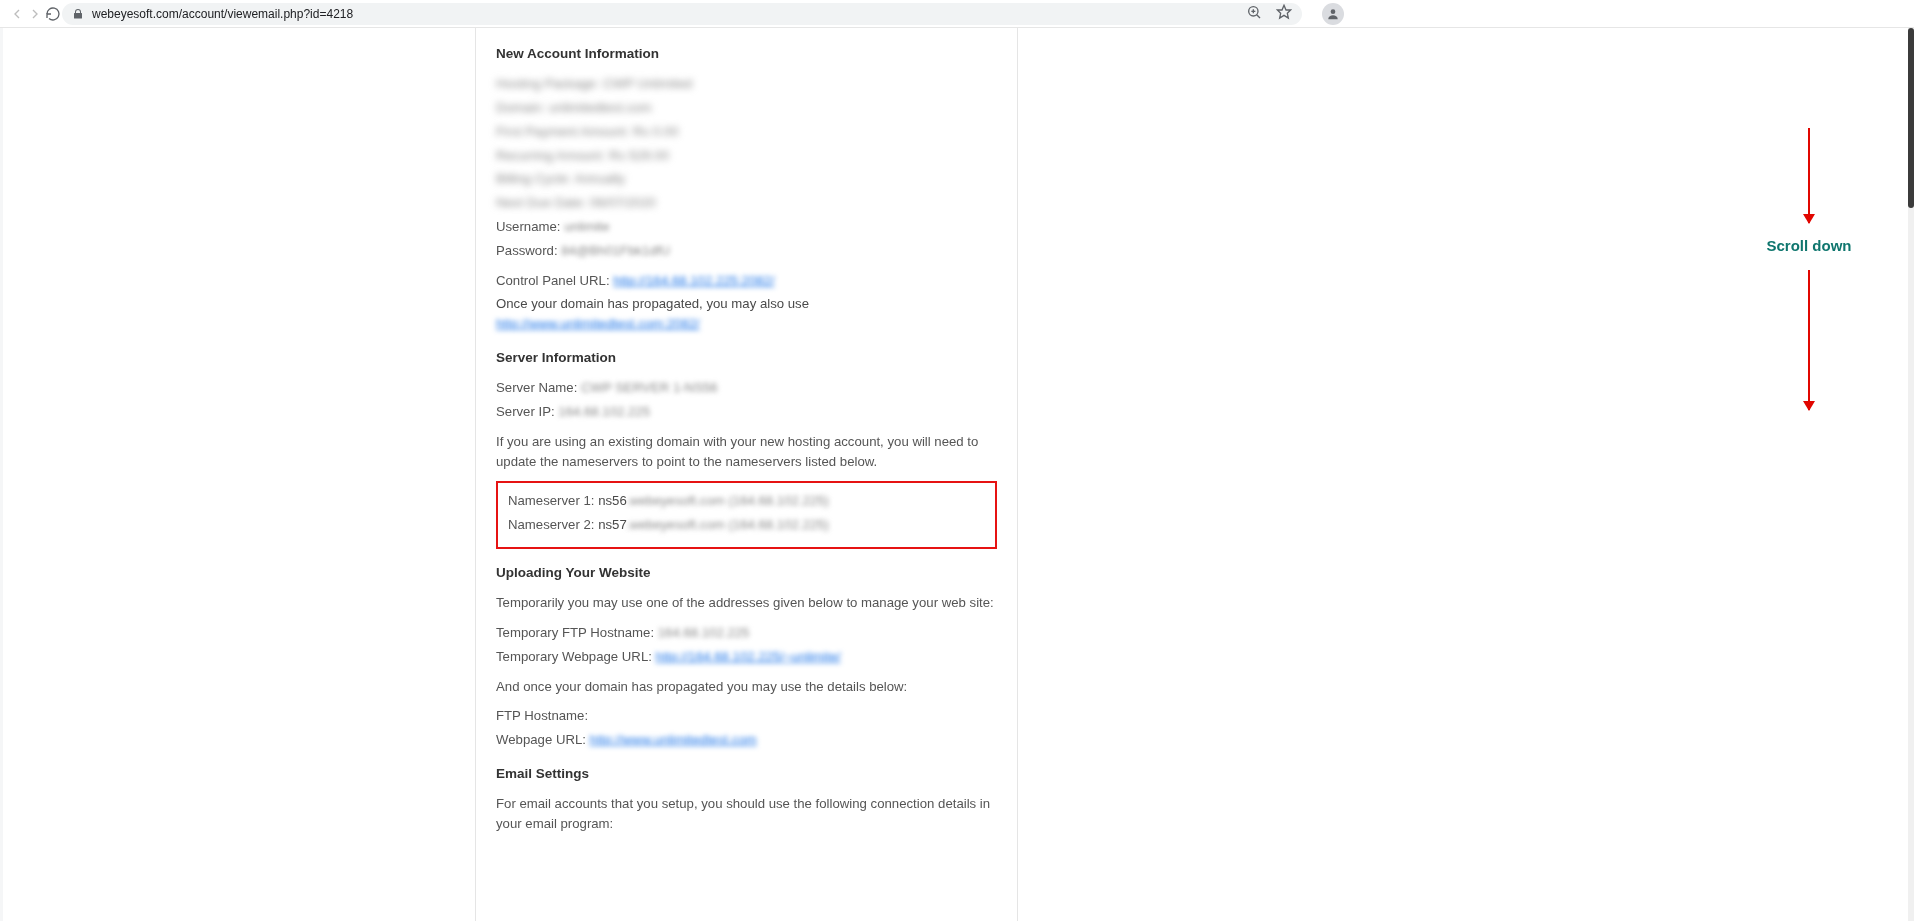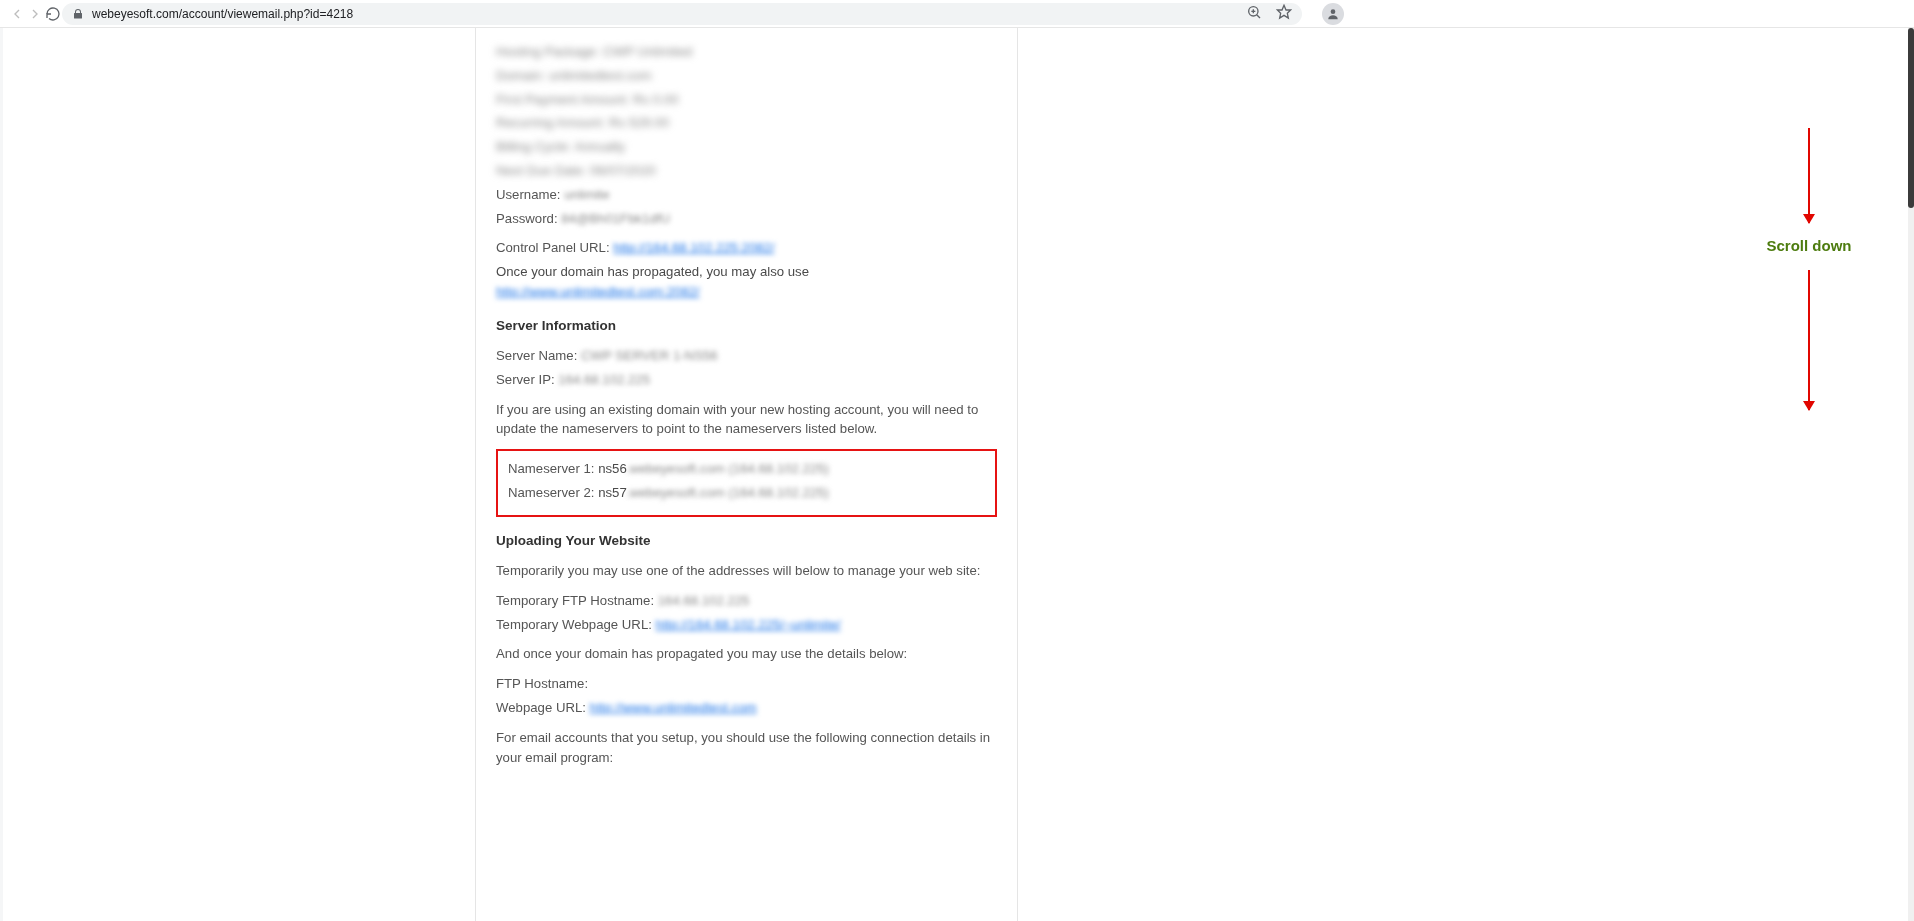--- a/index.html
+++ b/index.html
@@ -125,21 +125,21 @@
     position: absolute;
     bottom: -1px; left: 50%;
     transform: translateX(-50%);
     width: 0; height: 0;
     border-left: 6px solid transparent;
     border-right: 6px solid transparent;
     border-top: 10px solid #e10600;
   }
   .scroll-label {
     font-size: 15px;
-    color: #4d7c0f;
+    color: #0f766e;
     background: #fff;
     padding: 2px 4px;
     white-space: nowrap;
   }
 
   
   .scrollbar-track {
     position: absolute;
     right: 0; top: 0;
     width: 6px; height: 100%;
@@ -227,20 +227,21 @@
   </div>
 </div>
 
 <div class="viewport">
   <div class="content-top-border"></div>
   <div class="outer-white left"></div>
   <div class="outer-white right"></div>
 
   <div class="page-panel">
 
+    <h3 class="first">New Account Information</h3>
 
     <p class="blur">
       <span>Hosting Package:</span>
       <span>CWP Unlimited</span>
     </p>
     <p class="blur">
       <span>Domain:</span>
       <span>unlimitedtest.com</span>
     </p>
     <p class="blur">
@@ -300,41 +301,42 @@
       </p>
       <p>
         <span class="label">Nameserver 2:</span>
         <span>ns57</span><span class="blur-light" style="margin-left:-1px;">.</span><span class="blur-light">webeyesoft.com</span>
         <span class="blur-light">(164.68.102.225)</span>
       </p>
     </div>
 
     <h3>Uploading Your Website</h3>
 
-    <p class="para">Temporarily you may use one of the addresses will below to manage your web site:</p>
+    <p class="para">Temporarily you may use one of the addresses given below to manage your web site:</p>
 
     <p>
       <span class="label">Temporary FTP Hostname:</span>
       <span class="blur-light">164.68.102.225</span>
     </p>
     <p>
       <span class="label">Temporary Webpage URL:</span>
       <a class="link blur-light">http://164.68.102.225/~unlimite/</a>
     </p>
 
     <p class="para">And once your domain has propagated you may use the details below:</p>
 
     <p>
       <span class="label">FTP Hostname:</span>
     </p>
     <p>
       <span class="label">Webpage URL:</span>
       <a class="link blur-light">http://www.unlimitedtest.com</a>
     </p>
 
+    <h3>Email Settings</h3>
 
     <p class="para">For email accounts that you setup, you should use the following connection details in your email program:</p>
 
   </div>
 
   <div class="annotation">
     <div class="arrow-line top">
         <div class="arrow-head"></div>
       </div>
     <div class="scroll-label">Scroll down</div>

